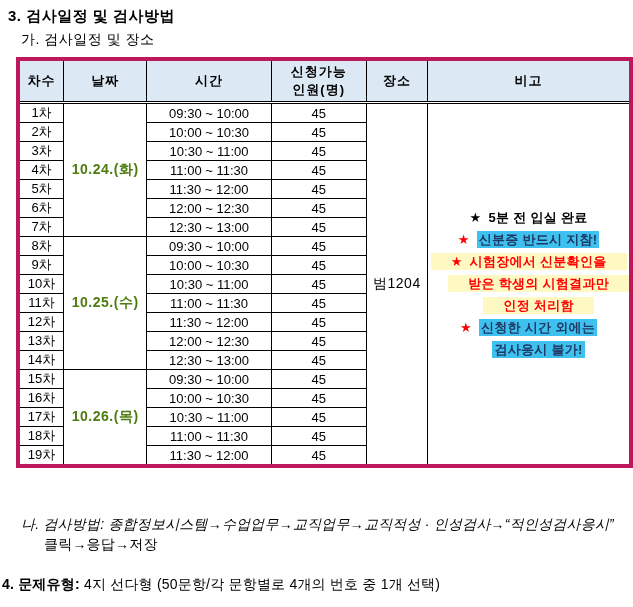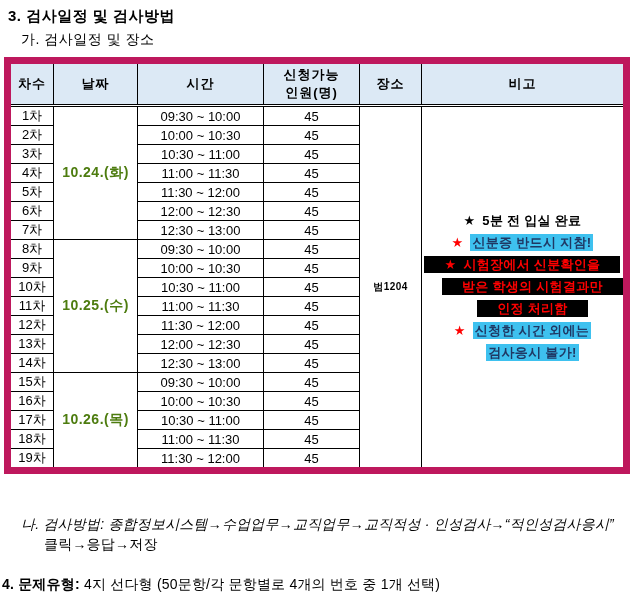--- a/index.html
+++ b/index.html
@@ -11,45 +11,45 @@
   .page{position:absolute;inset:0;}
   .title{
     position:absolute;left:8px;top:7px;
     font-size:15px;font-weight:bold;letter-spacing:0.5px;
   }
   .subtitle{
     position:absolute;left:21px;top:31px;
     font-size:14px;letter-spacing:0.5px;text-align:center;
   }
   table.sched{
-    position:absolute;left:4px;top:57px;
+    position:absolute;left:16px;top:57px;
     border-collapse:collapse;table-layout:fixed;
-    border:7px solid #be185d;
+    border:4px solid #be185d;
     font-size:13px;
   }
   table.sched th,table.sched td{
     border:1px solid #000;text-align:center;vertical-align:middle;
     padding:0;overflow:hidden;
   }
   tr.head th{
     background:#dce9f5;height:40px;font-weight:bold;font-size:13px;
     border-bottom:3px double #000;letter-spacing:1px;
   }
   tr.body-row{height:18px;}
   td.date-cell{
     color:#4d7c0f;font-weight:bold;font-size:14px;letter-spacing:0.5px;
   }
-  td.place-cell{font-weight:bold;font-size:10px;letter-spacing:0.5px;}
+  td.place-cell{font-weight:normal;font-size:14px;letter-spacing:0.5px;}
   td.note-cell{text-align:left;padding:0 0 0 7px;}
   .nl{line-height:22px;font-weight:bold;font-size:13px;white-space:nowrap;letter-spacing:0.3px;}
   .nl .star{margin-right:7px;font-size:13px;}
   .star-black{color:#000;}
   .star-red{color:#ff0000;}
   .hl-cyan{background:#3ec1ef;color:#1f3864;padding:1px 2px;margin-top:36px;}
-  .hl-yellow{background:#000000;color:#ff0000;padding:1px 20px;}
+  .hl-yellow{background:#fef9c3;color:#ff0000;padding:1px 20px;}
   .ind{padding-left:20px;}
   .method-line1{
     position:absolute;left:21px;top:516px;
     font-size:14px;letter-spacing:0.2px;white-space:nowrap;font-style:italic;
   }
   .method-line2{
     position:absolute;left:44px;top:536px;
     font-size:14px;letter-spacing:0.2px;
   }
   .question-line{

